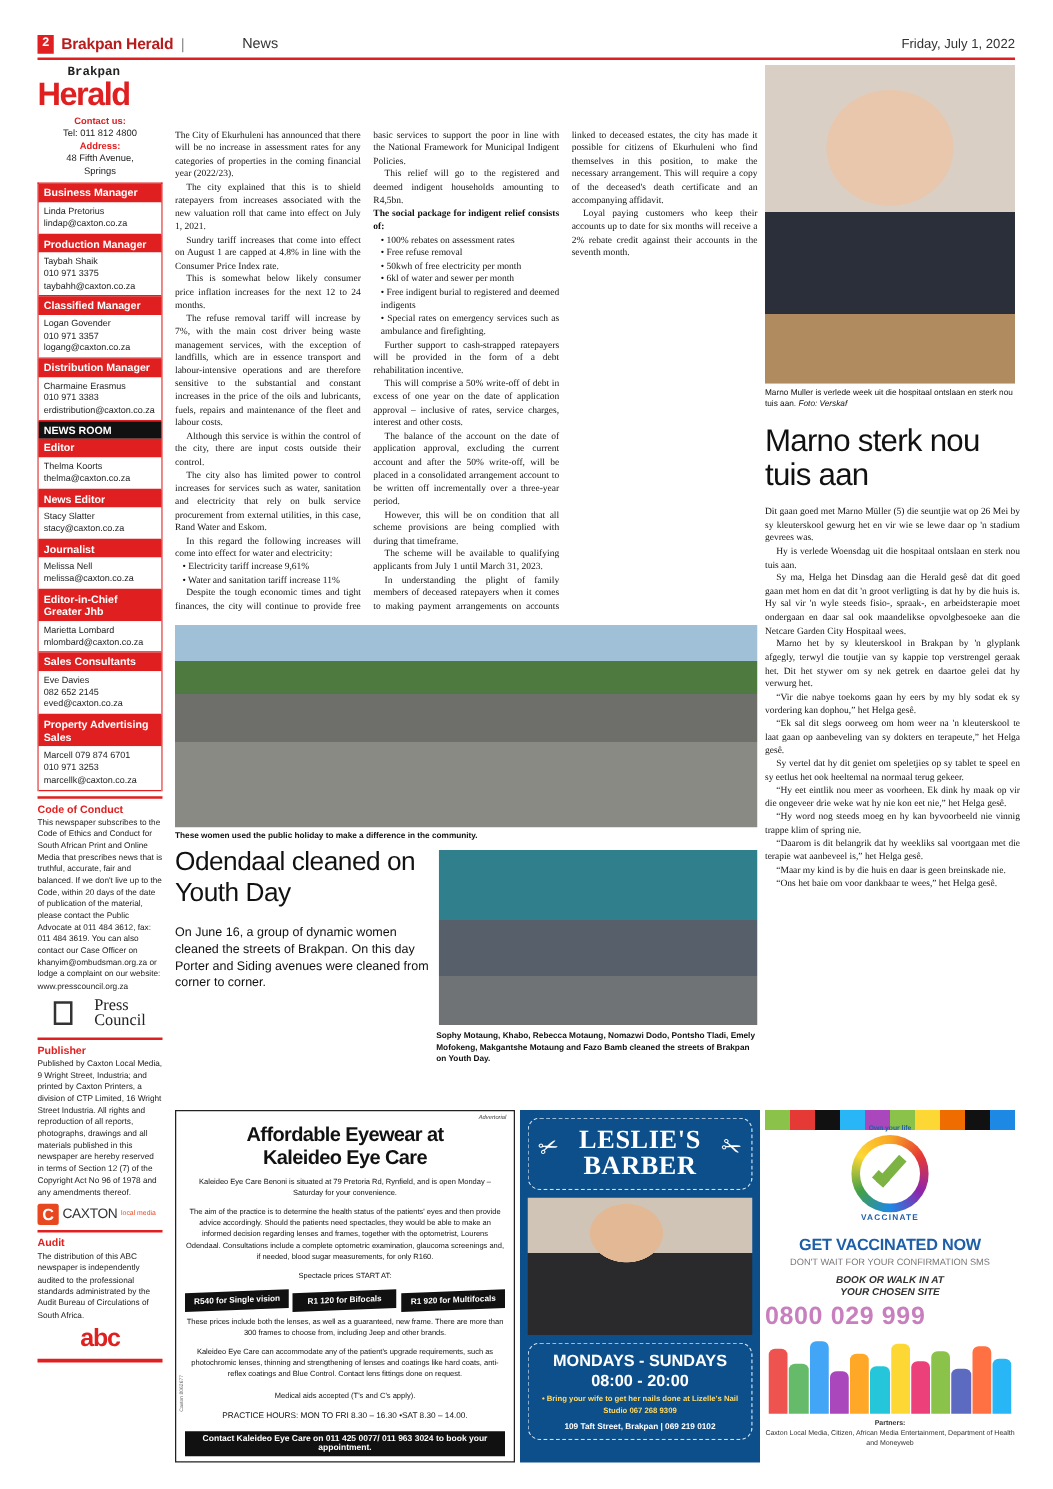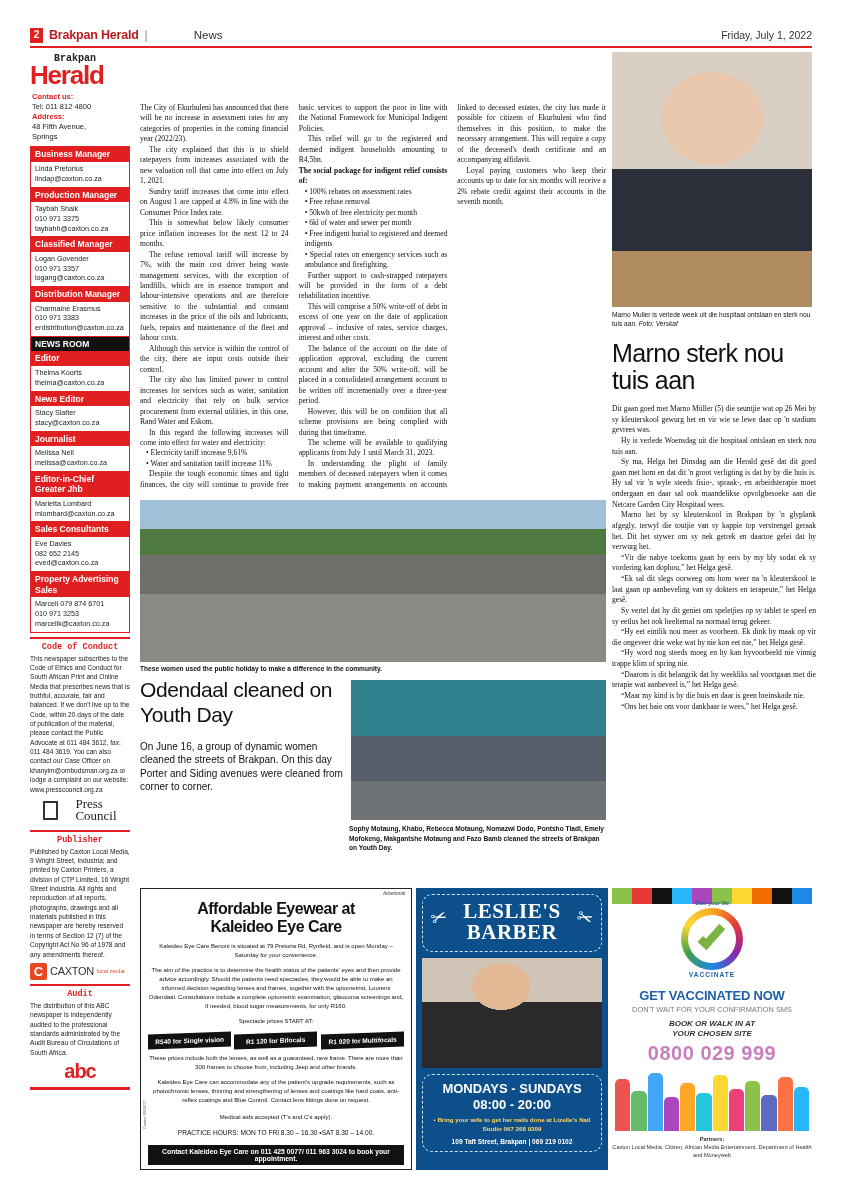--- a/index.html
+++ b/index.html
@@ -37,21 +37,21 @@
   .rail { position:absolute; left:30px; top:52px; width:100px; }
   .logo-box { background:#fff; padding:2px 0 3px 0; text-align:left; }
   .logo-brak {
     font-family:Liberation Mono, monospace; font-size:10px; font-weight:bold;
     color:#222; margin-left:24px; line-height:1.05;
   }
   .logo-herald {
     font-family:"Liberation Sans", sans-serif; font-size:26px; font-weight:bold;
     color:#e02020; line-height:0.82; letter-spacing:-1.2px;
   }
-  .contact-blk { padding:3px 2px 4px; }
+  .contact-blk { text-align:center; padding:3px 2px 4px; }
   .contact-blk .lbl {
     color:#e02020; font-family:"Liberation Sans", sans-serif;
     font-size:7.5px; font-weight:bold; line-height:1.35;
   }
   .contact-blk .val {
     color:#222; font-family:"Liberation Sans", sans-serif;
     font-size:7.5px; line-height:1.35;
   }
   .rail-list { border:1px solid #e02020; border-bottom:none; }
   .rl-head {
@@ -61,22 +61,22 @@
   .rl-head.black { background:#111; }
   .rl-body {
     background:#fff; color:#222; font-family:"Liberation Sans", sans-serif;
     font-size:7.2px; padding:2px 4px 3px; line-height:1.35;
     border-bottom:1px solid #e02020;
   }
   .rl-body div { white-space:nowrap; overflow:hidden; }
 
   .rail-block { border-top:2px solid #e02020; margin-top:4px; padding-top:3px; }
   .rb-title {
-    color:#e02020; font-family:Liberation Mono, monospace;
-    font-size:8.5px; font-weight:bold; margin-bottom:2px;text-align:center;
+    color:#e02020; font-family:Liberation Sans, sans-serif;
+    font-size:8.5px; font-weight:bold; margin-bottom:2px;
   }
   .rb-text {
     color:#222; font-family:"Liberation Sans", sans-serif;
     font-size:6.6px; line-height:1.42; text-align:left;
   }
   .presscouncil {
     display:flex; align-items:center; justify-content:center; gap:17px;
     margin-top:4px; padding-bottom:3px;
   }
   .pc-sq { width:15px; height:19px; border:2px solid #333; background:#fff; }
@@ -270,21 +270,21 @@
   }
   .vax-sub {
     text-align:center; font-family:"Liberation Sans", sans-serif;
     font-size:7.4px; color:#777; margin-top:2px;
   }
   .vax-book {
     text-align:center; font-family:"Liberation Sans", sans-serif; font-weight:bold;
     font-style:italic; font-size:8px; color:#333; margin-top:5px; line-height:1.25;
   }
   .vax-num {
-    text-align:center; font-family:"Liberation Sans", sans-serif; font-weight:bold;
+    text-align:left; font-family:"Liberation Sans", sans-serif; font-weight:bold;
     font-size:20px; color:#c77fbd; margin-top:3px; letter-spacing:0.5px;
   }
   .hands { display:flex; align-items:flex-end; height:62px; margin-top:4px; gap:1px; padding:0 3px; }
   .hand { flex:1; border-radius:5px 5px 0 0; }
   .vax-partners {
     text-align:center; font-family:"Liberation Sans", sans-serif;
     font-size:5.6px; color:#333; line-height:1.45; margin-top:4px;
   }
   .vax-partners b { font-weight:bold; }
 

